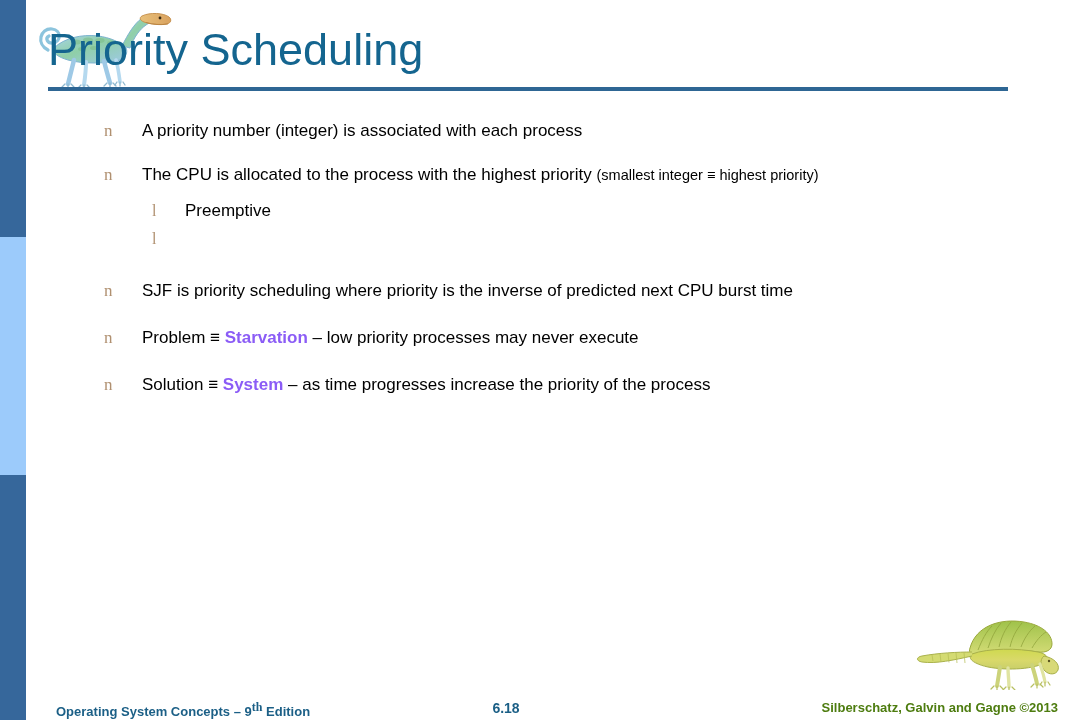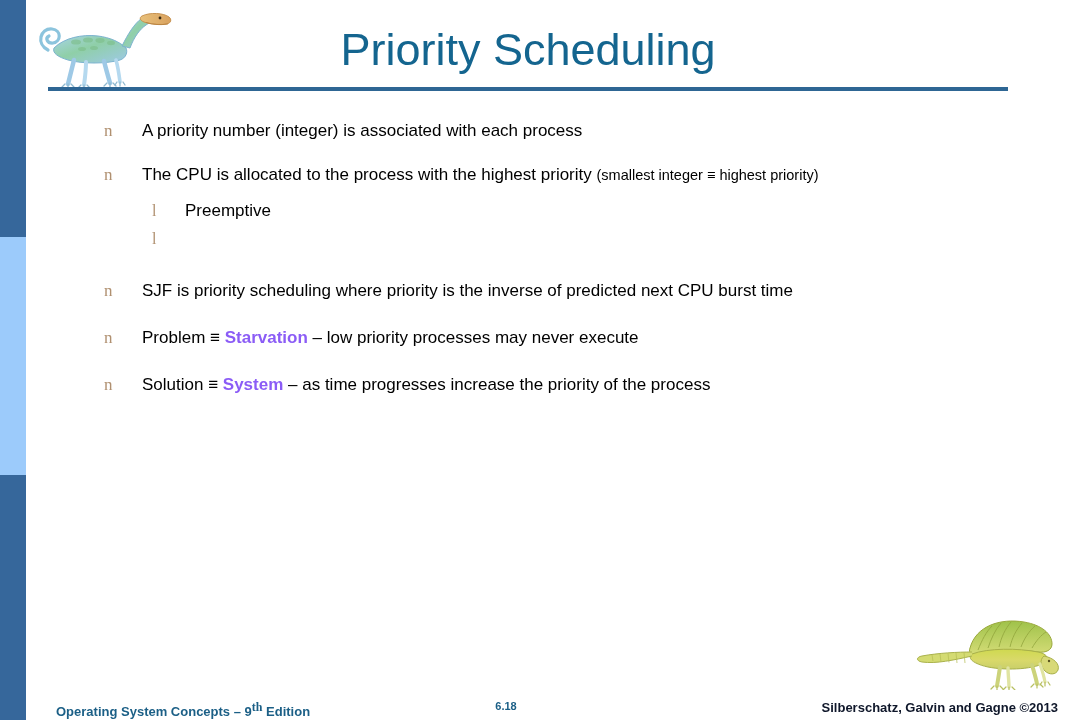--- a/index.html
+++ b/index.html
@@ -33,21 +33,20 @@
     height: 238px;
     background: #9ccbfb;
   }
 
   
   .title {
     position: absolute;
     left: 48px;
     top: 26px;
     width: 960px;
-    text-align: center;
     font-size: 45px;
     font-weight: normal;
     color: #14658f;
     letter-spacing: 0px;
     line-height: 1.05;
     white-space: nowrap;
   }
   .title-rule {
     position: absolute;
     left: 48px;
@@ -142,31 +141,31 @@
     font-size: 12px;
     vertical-align: super;
     font-family: Liberation Serif, serif;
   }
   .footer-page {
     position: absolute;
     left: 466px;
     top: 700px;
     width: 80px;
     text-align: center;
-    font-size: 11px;
+    font-size: 14px;
     font-weight: bold;
     color: #1b5f86;
   }
   .footer-right {
     position: absolute;
     right: 22px;
     top: 700px;
     font-size: 13px;
     font-weight: bold;
-    color: #0f172a;
+    color: #4d7c0f;
     white-space: nowrap;
   }
 </style>
 </head>
 <body>
 
 <div class="sidebar">
   <div class="sidebar-band-light"></div>
 </div>
 

